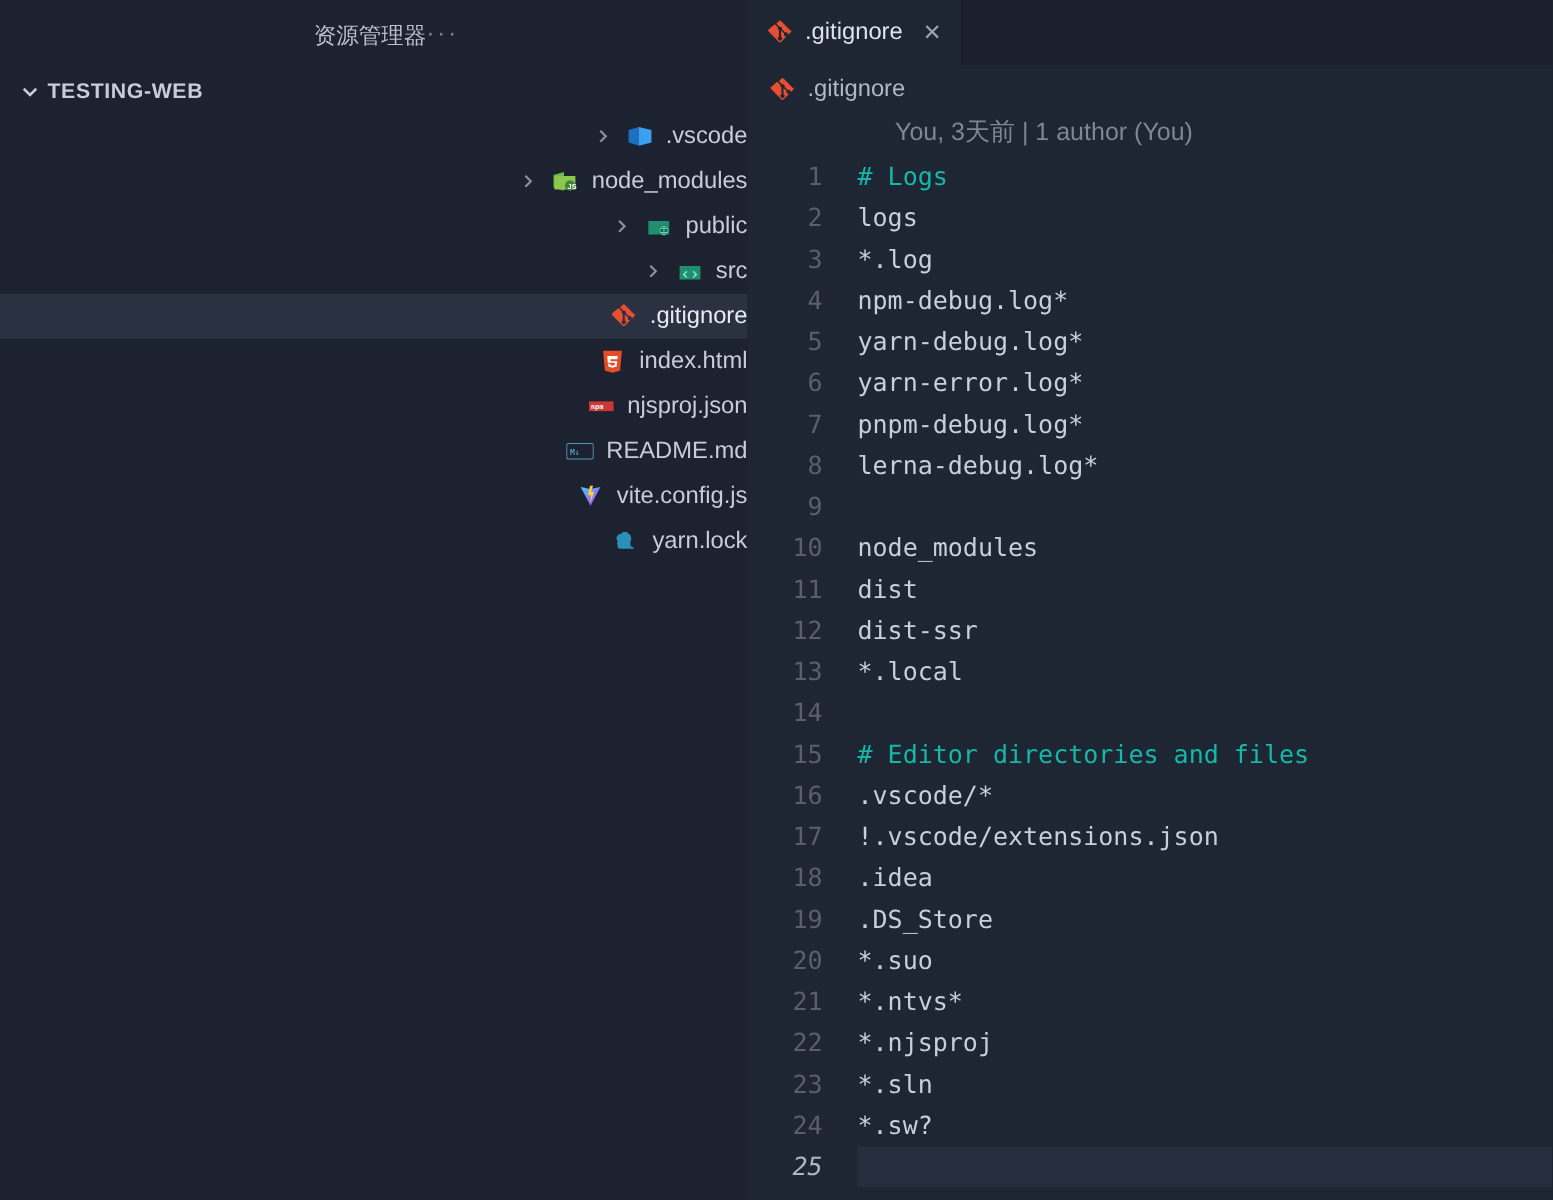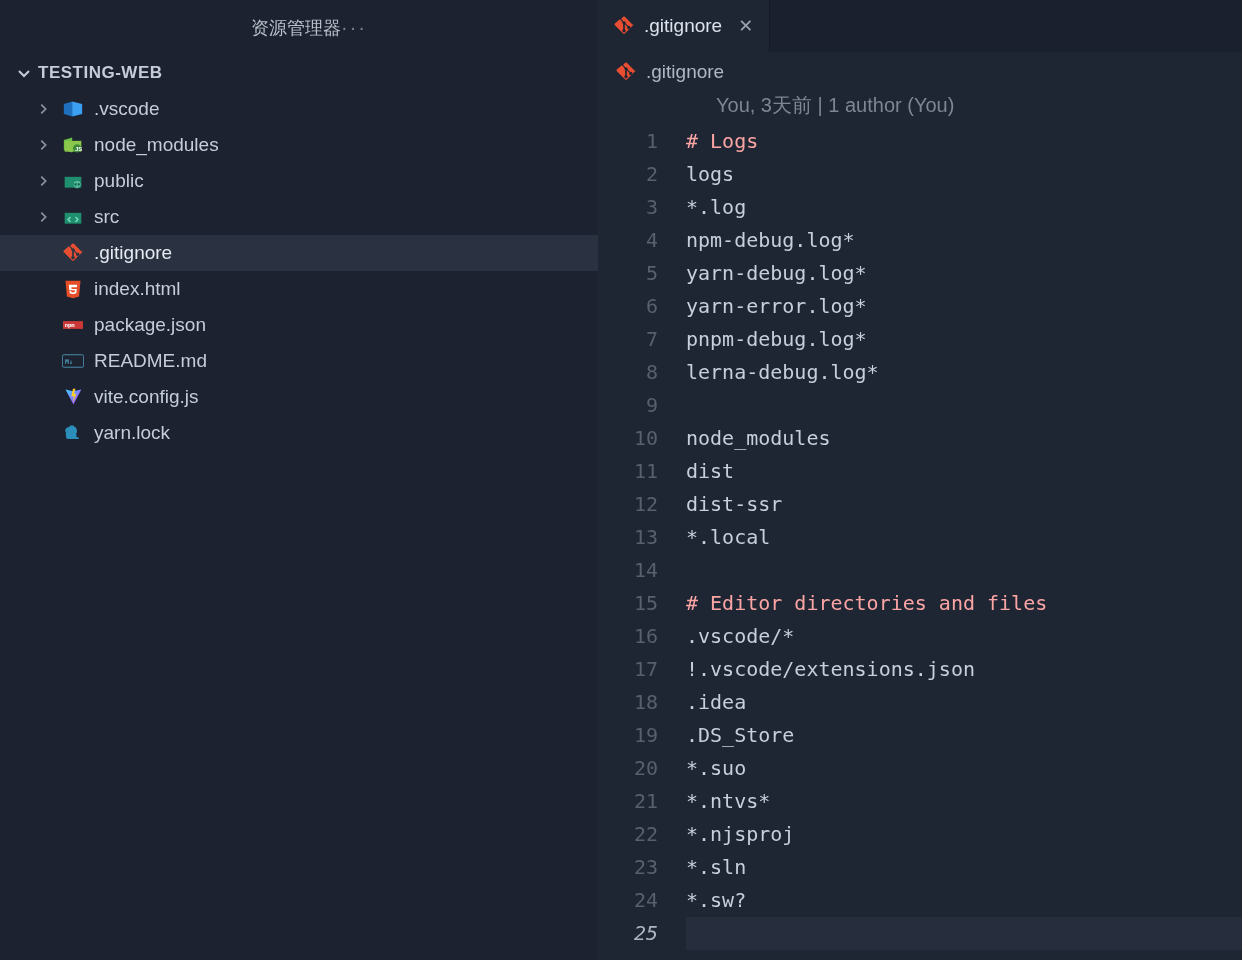--- a/index.html
+++ b/index.html
@@ -44,20 +44,21 @@
     width: 16px; height: 16px; margin-right: 6px;
   }
   .tree-item {
     height: 36px;
     display: flex;
     align-items: center;
     padding-left: 34px;
     font-size: 19px;
     color: #c5cdd9;
     cursor: pointer;
+    justify-content: flex-end;
   }
   .tree-item.selected {
     background: #2a3242;
     color: #e6ebf2;
   }
   .tree-item .chev {
     width: 18px; height: 18px;
     display:flex;align-items:center;justify-content:center;
     color: #8a929e;
     flex-shrink: 0;
@@ -124,21 +125,21 @@
     width: 88px;
     text-align: right;
     padding-right: 28px;
     color: #59606c;
     user-select: none;
   }
   .code {
     color: #c7cfdb;
     white-space: pre;
   }
-  .code.comment { color: #fca5a5; }
+  .code.comment { color: #14b8a6; }
   .line.current .gutter { color: #aeb6c2; font-style: italic; }
   .line.current .code-bg {
     background: #262e3e;
     position: absolute;
     left: 88px;
     right: 0;
     height: 33px;
     z-index: 0;
     pointer-events: none;
   }
@@ -238,21 +239,21 @@
         </span>
         <span>index.html</span>
       </div>
       <div class="tree-item file">
         <span class="icon">
           <svg width="20" height="12" viewBox="0 0 36 14">
             <rect width="36" height="14" fill="#cb3837"></rect>
             <text x="3" y="11" font-size="10" fill="#fff" font-family="monospace" font-weight="bold">npm</text>
           </svg>
         </span>
-        <span>package.json</span>
+        <span>njsproj.json</span>
       </div>
       <div class="tree-item file">
         <span class="icon">
           <svg width="22" height="14" viewBox="0 0 30 18">
             <rect x="0.5" y="0.5" width="29" height="17" rx="2" fill="none" stroke="#519aba" stroke-width="1.2"></rect>
             <text x="4" y="13" font-size="9" fill="#519aba" font-family="monospace" font-weight="bold">M↓</text>
           </svg>
         </span>
         <span>README.md</span>
       </div>

